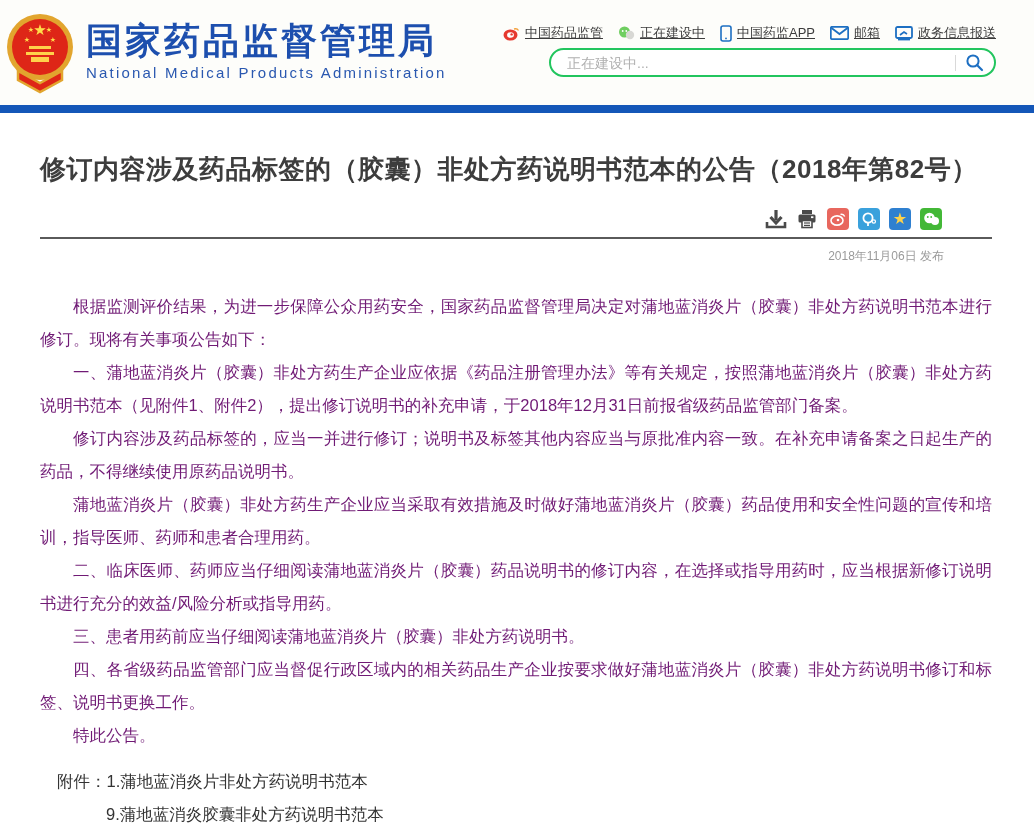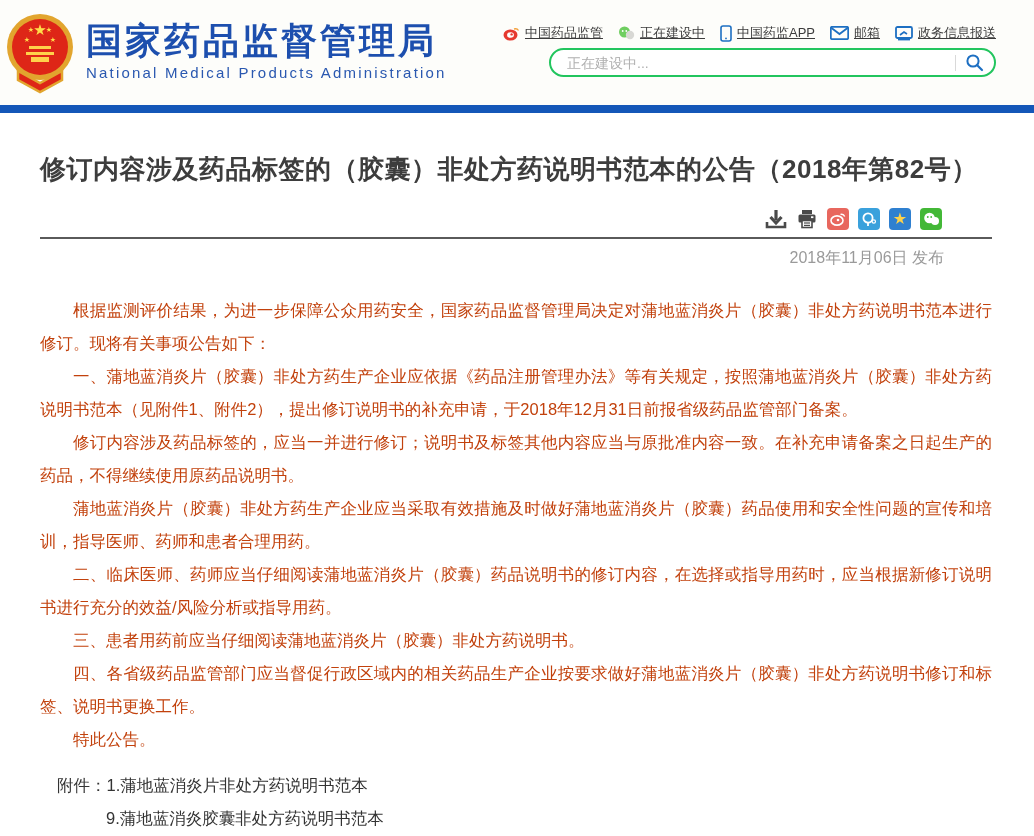--- a/index.html
+++ b/index.html
@@ -28,23 +28,23 @@
   
   .content { margin:0 42px 0 40px; }
   .article-title { margin-top:40px; font-size:26px; font-weight:bold; color:#3d3d3d; letter-spacing:0.5px; line-height:1.3; }
 
   .toolbar { margin-top:21px; display:flex; justify-content:flex-end; align-items:center; gap:9px; padding-right:50px; }
   .tool-icon { cursor:pointer; display:flex; align-items:center; }
   .share-badge { width:22px; height:22px; border-radius:4px; display:flex; align-items:center; justify-content:center; cursor:pointer; }
 
   .title-rule { border:none; border-top:2px solid #5a5a5a; margin-top:7px; }
 
-  .pub-date { margin-top:9px; text-align:right; padding-right:48px; font-size:16px; color:#9a9a9a; }
-
-  .article-body { margin-top:25px; font-size:16.5px; color:#c2410c; line-height:33px; text-align:justify; }
+  .pub-date { margin-top:9px; text-align:right; padding-right:48px; font-size:12px; color:#9a9a9a; }
+
+  .article-body { margin-top:25px; font-size:16.5px; color:#701a75; line-height:33px; text-align:justify; }
   .article-body p { text-indent:2em; margin:0; }
   .closing { margin-top:16px; }
 
   .attachments { margin-top:13px; font-size:16.5px; color:#333; line-height:33px; }
   .att-line1 { padding-left:17px; }
   .att-line2 { padding-left:66px; }
   .att-item { cursor:pointer; }
 </style>
 </head>
 <body>

